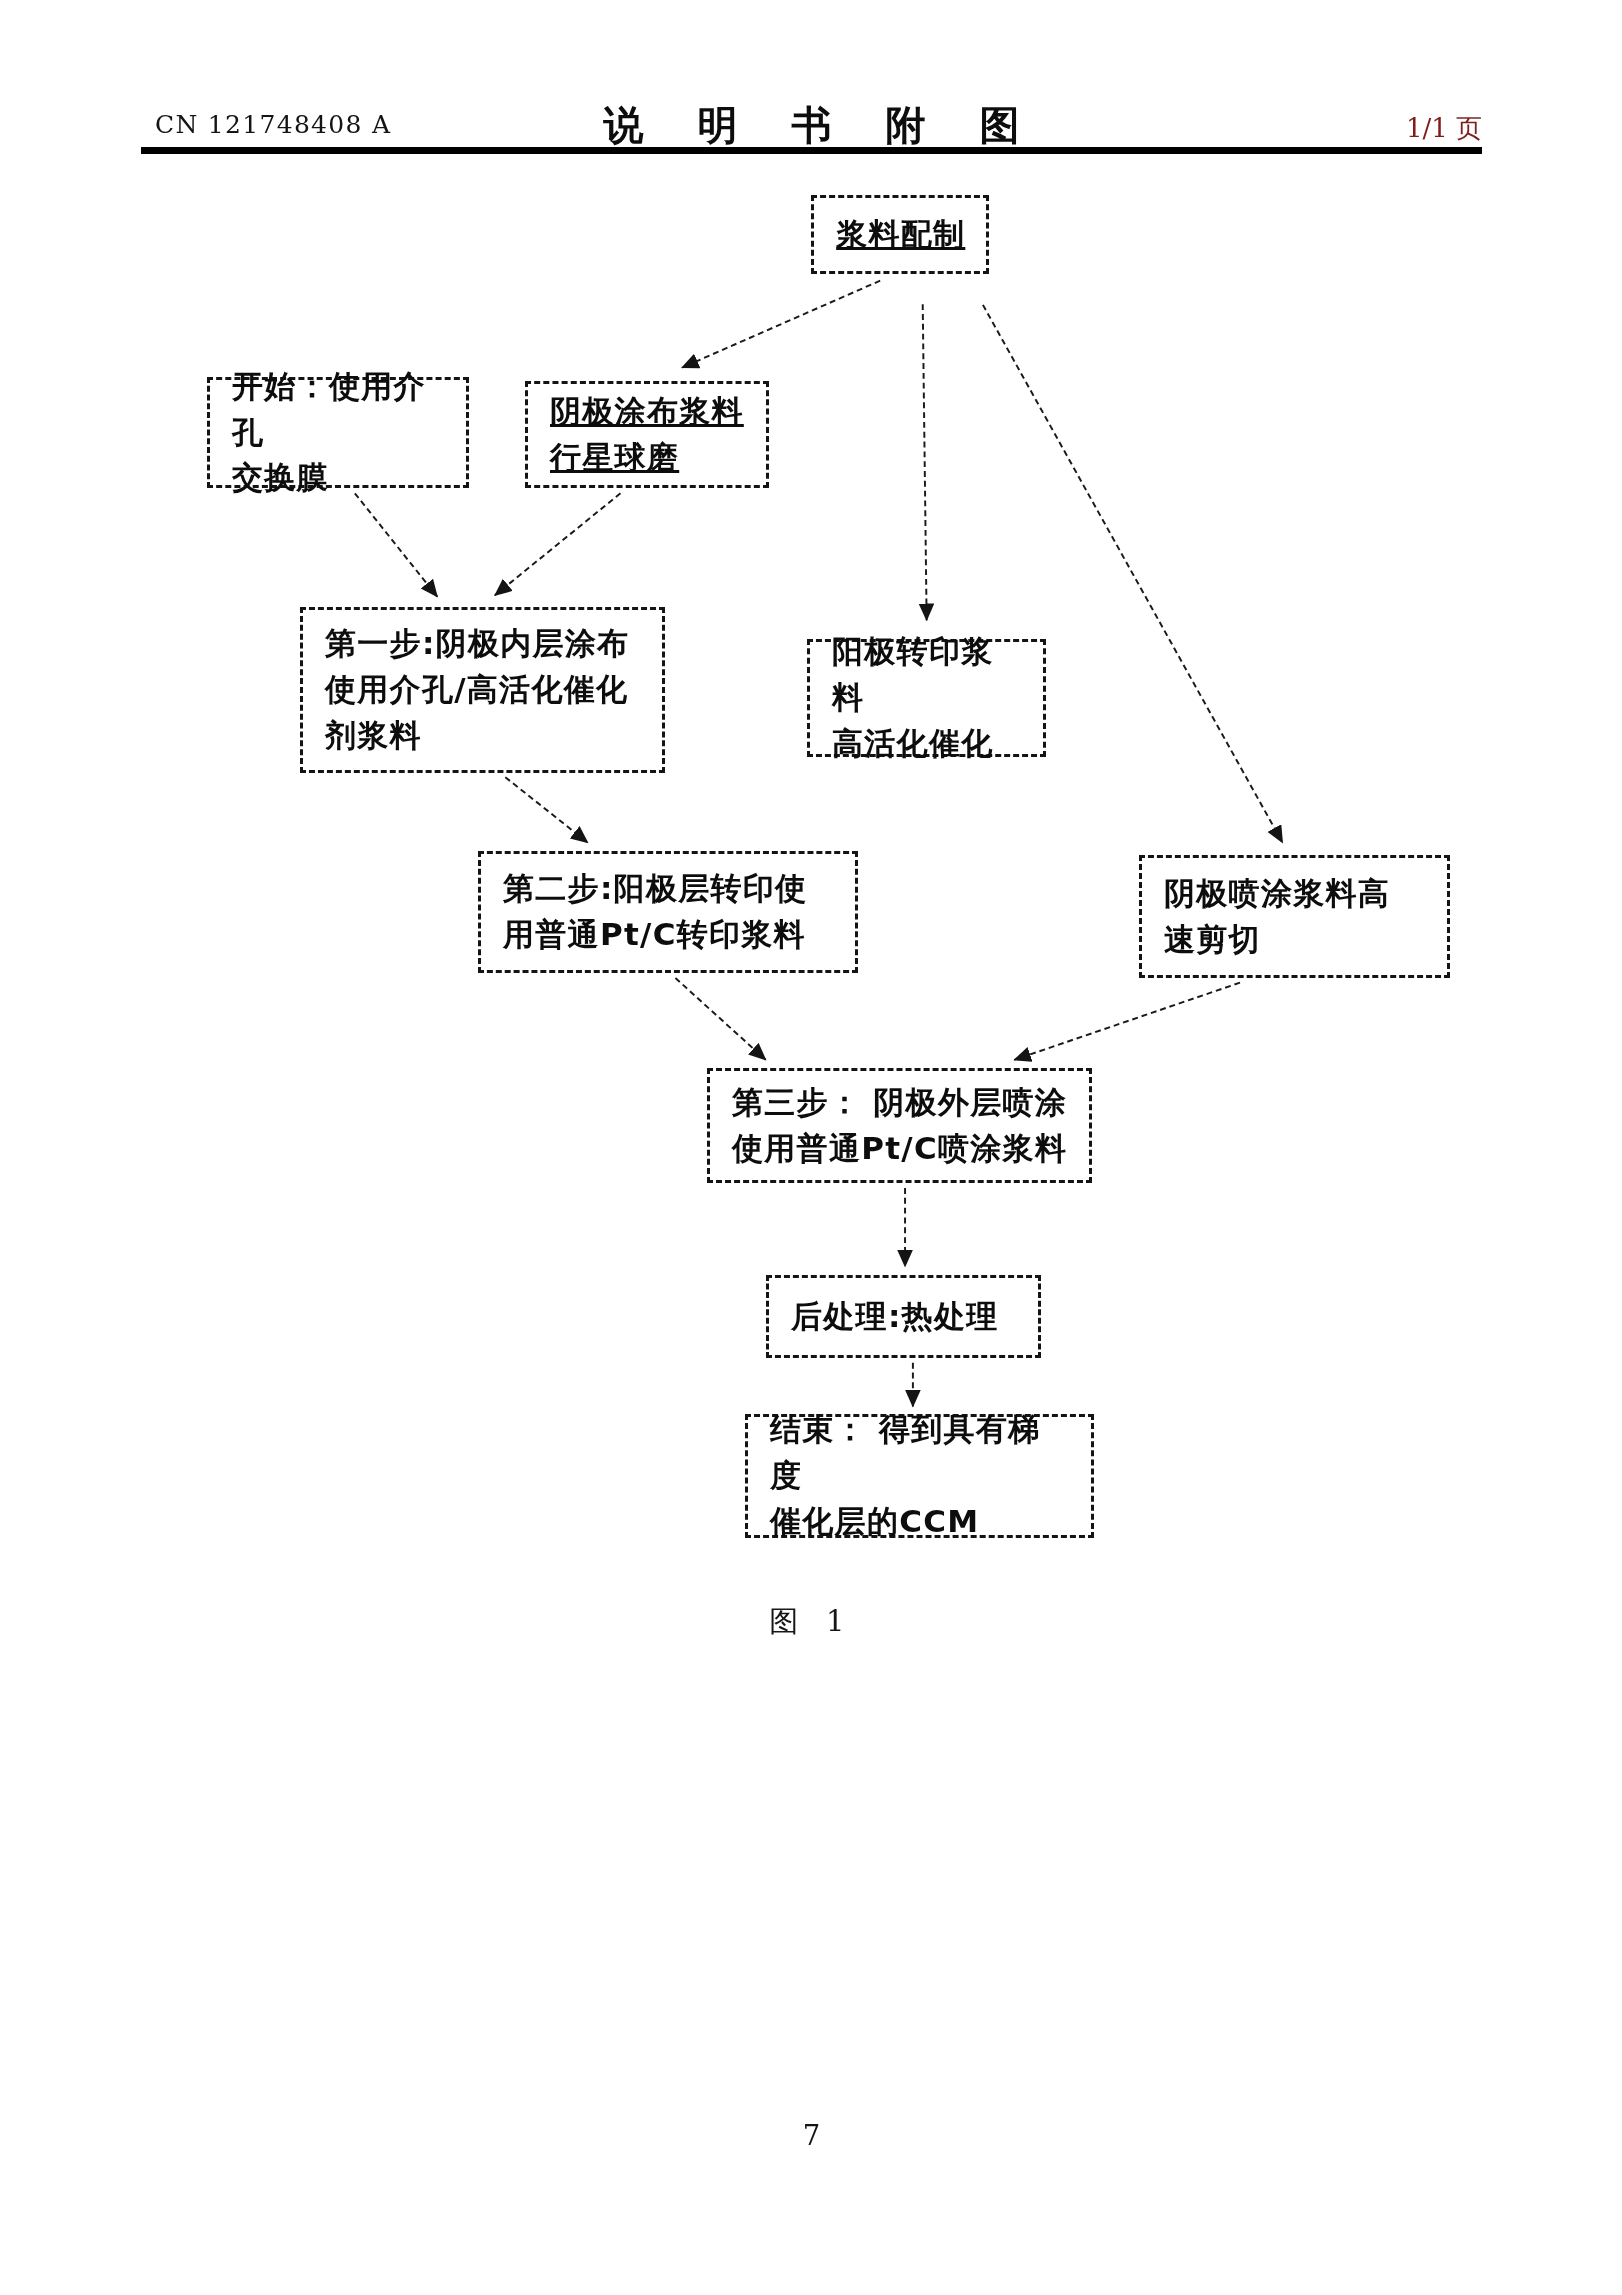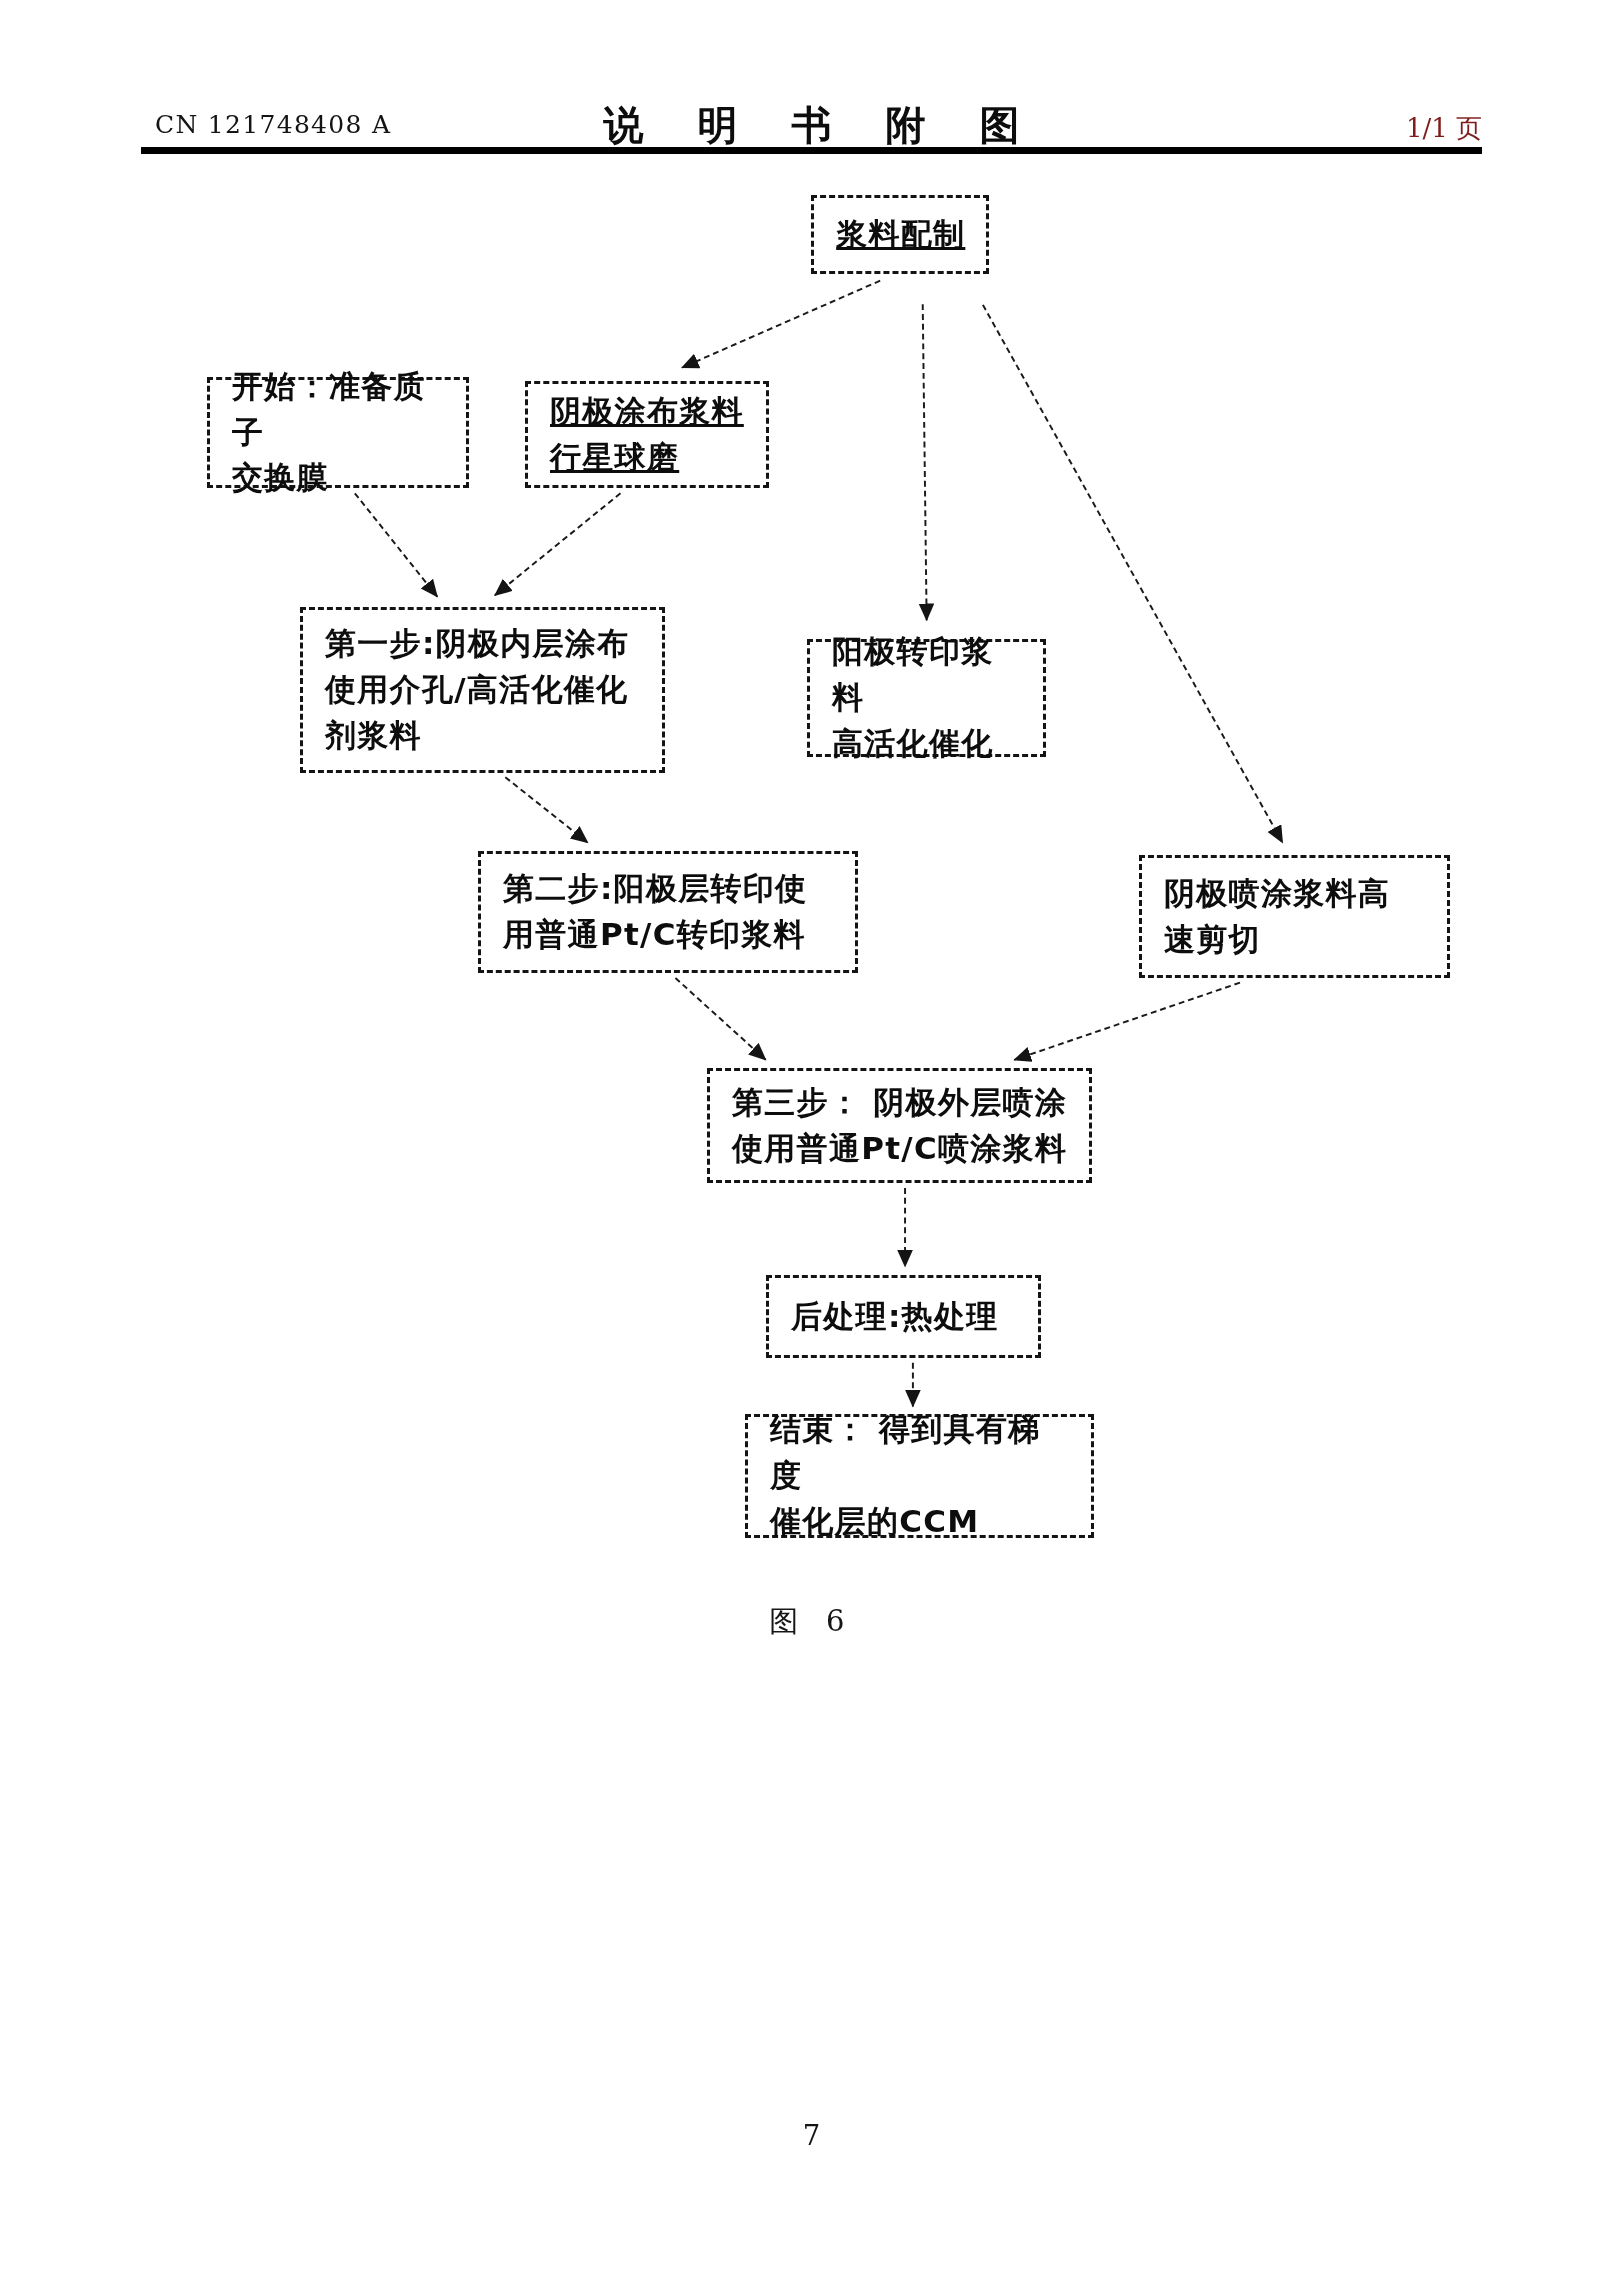--- a/index.html
+++ b/index.html
@@ -94,21 +94,21 @@
         <line x1="772" y1="1188" x2="898" y2="1288" marker-end="url(#arrow)"></line>
         <line x1="1032" y1="1495" x2="1170" y2="1620" marker-end="url(#arrow)"></line>
         <line x1="1895" y1="1502" x2="1550" y2="1620" marker-end="url(#arrow)"></line>
         <line x1="1383" y1="1816" x2="1383" y2="1936" marker-end="url(#arrow)"></line>
         <line x1="1395" y1="2083" x2="1395" y2="2150" marker-end="url(#arrow)"></line>
       </g>
     </svg>
 
     <div class="node center" style="left:811px; top:195px; width:178px; height:79px;">浆料配制</div>
 
-    <div class="node" style="left:207px; top:377px; width:262px; height:111px;">开始：准备质子
+    <div class="node" style="left:207px; top:377px; width:262px; height:111px;">开始：使用介孔
 交换膜</div>
 
     <div class="node" style="left:525px; top:381px; width:244px; height:107px;text-decoration:underline;">阴极涂布浆料
 行星球磨</div>
 
     <div class="node" style="left:300px; top:607px; width:365px; height:166px;">第一步:阴极内层涂布
 使用介孔/高活化催化
 剂浆料</div>
 
     <div class="node" style="left:807px; top:639px; width:239px; height:118px;">阳极转印浆料
@@ -122,17 +122,17 @@
 
     <div class="node" style="left:707px; top:1068px; width:385px; height:115px;">第三步： 阴极外层喷涂
 使用普通Pt/C喷涂浆料</div>
 
     <div class="node" style="left:766px; top:1275px; width:275px; height:83px;">后处理:热处理</div>
 
     <div class="node" style="left:745px; top:1414px; width:349px; height:124px;">结束： 得到具有梯度
 催化层的CCM</div>
   </div>
 
-  <div class="fig-caption">图 6</div>
+  <div class="fig-caption">图 1</div>
   <div class="folio">7</div>
 
 </div>
 
 
 </body></html>

